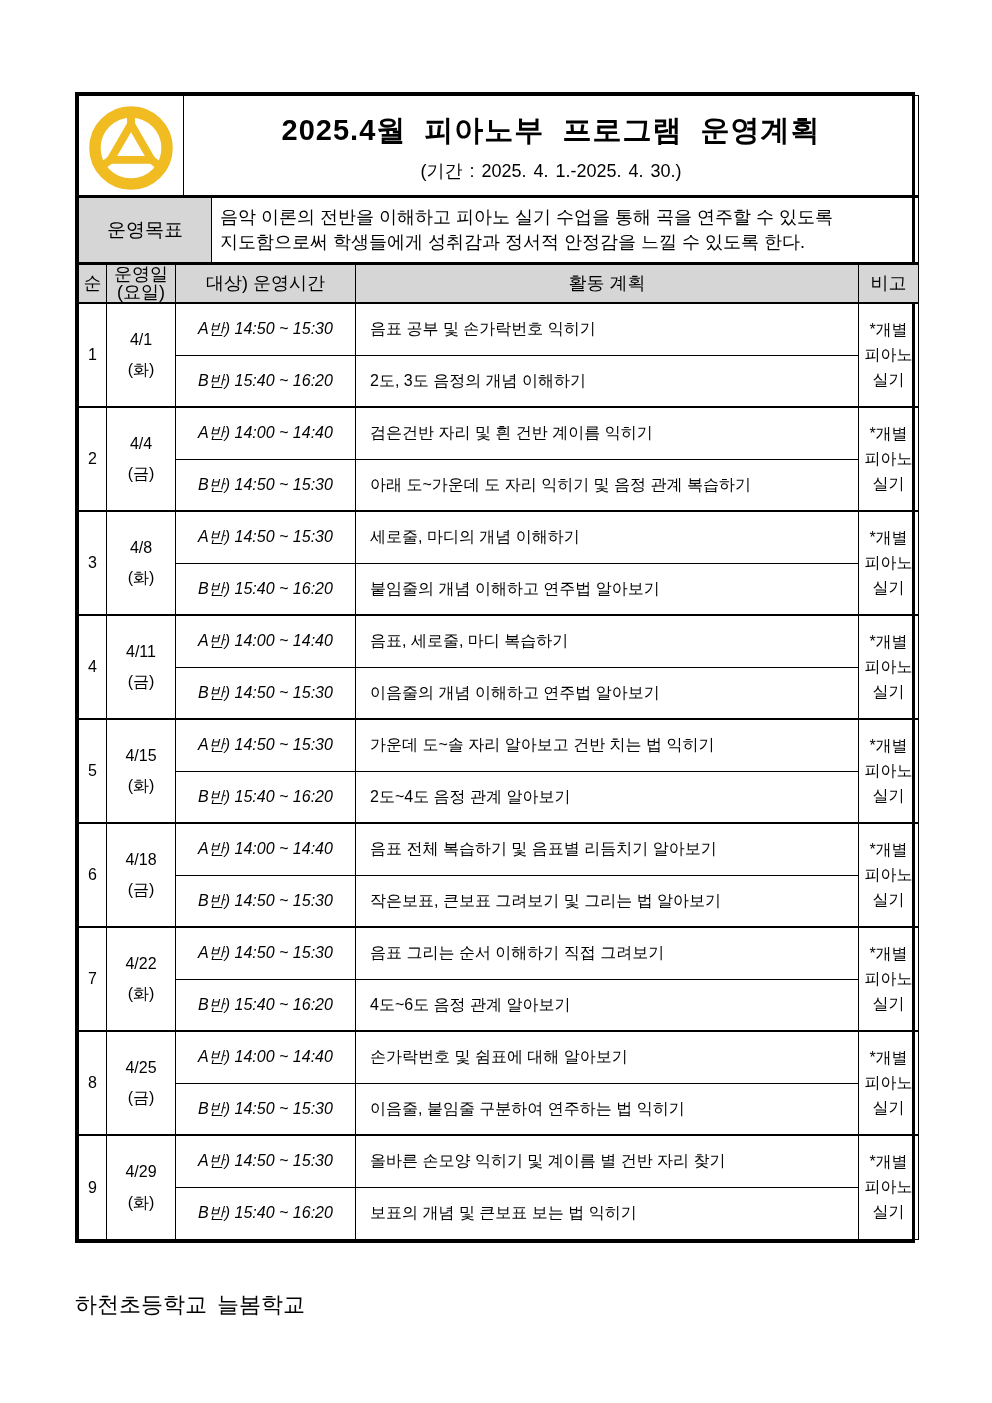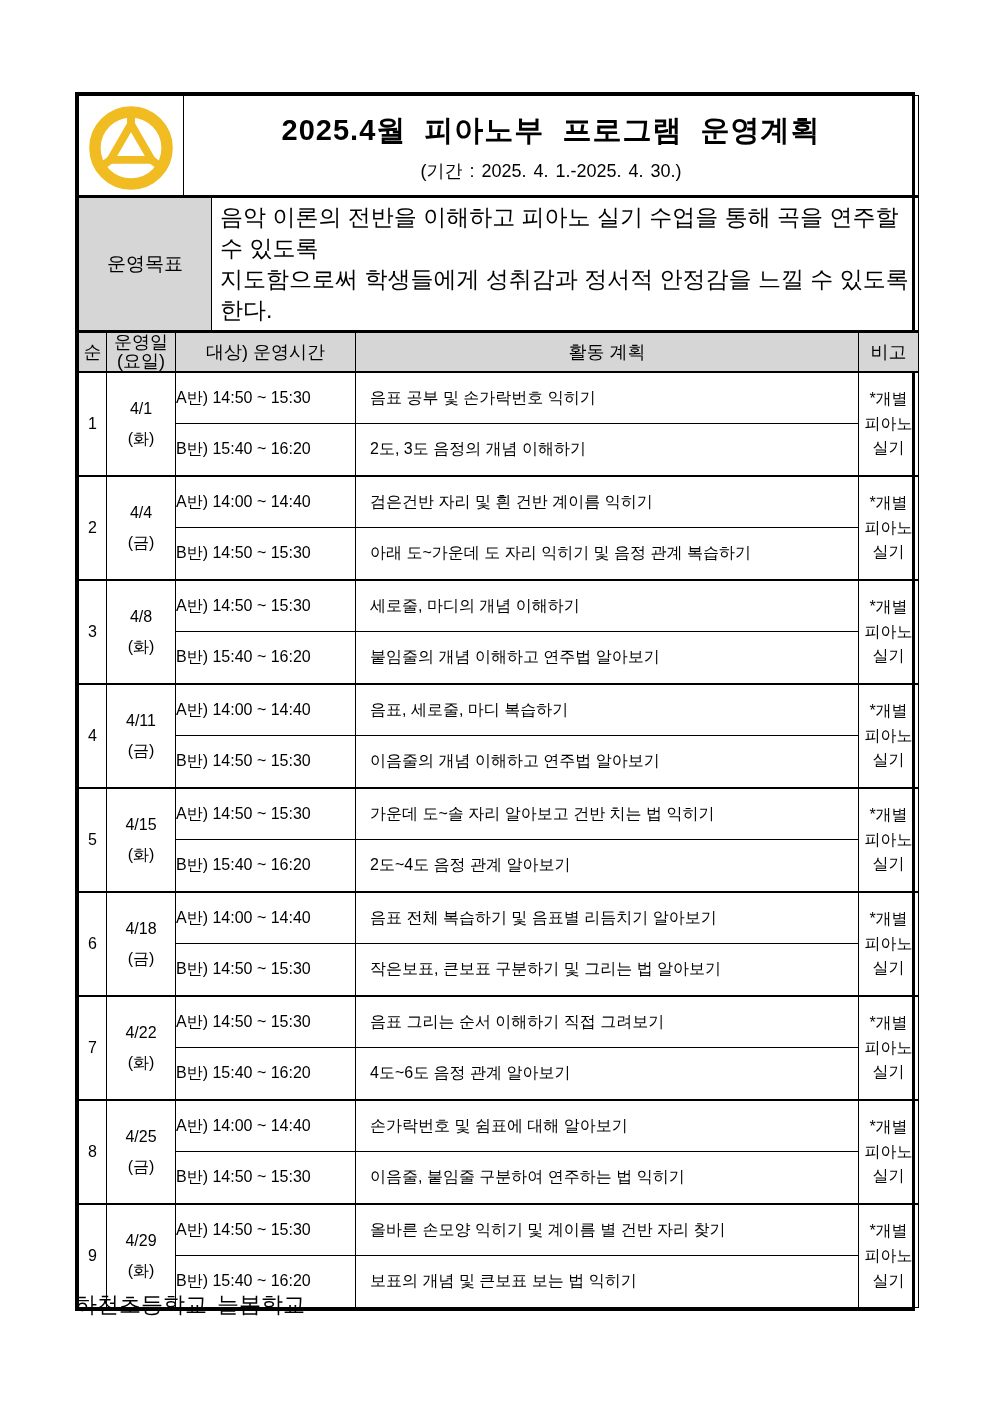--- a/index.html
+++ b/index.html
@@ -35,30 +35,30 @@
   .title-cell{text-align:center;}
   .doc-title{
     font-size:29px;font-weight:bold;letter-spacing:1px;word-spacing:9px;
     line-height:1.15;margin-top:6px;
   }
   .doc-subtitle{font-size:18px;margin-top:12px;word-spacing:2px;}
   .lbl{background:var(--gray);text-align:center;font-size:19px;line-height:1.12;}
   .val{text-align:center;font-size:19px;line-height:1.15;}
   .info-row td{height:50px;}
   .goal-row td{height:65px;}
-  .goal-text{font-size:23px;line-height:1.35;text-align:left;padding:4px 6px 4px 8px;}
+  .goal-text{font-size:18px;line-height:1.35;text-align:left;padding:4px 6px 4px 8px;}
 
   
   .t3 th{background:var(--gray);font-size:18px;height:38px;
          line-height:1.05;border-bottom:2px solid var(--border);}
   .t3 td{font-size:16px;}
   .t3 tr.g > td{border-top:2px solid var(--border);}
   .c-no{text-align:center;font-size:17px;}
   .c-date{text-align:center;font-size:16px;line-height:1.9;}
-  .c-time{text-align:left;font-size:15px;height:52px;}
+  .c-time{text-align:center;font-size:15px;height:52px;font-style:italic;}
   .c-act{text-align:left;padding-left:14px;font-size:16px;height:52px;}
   .c-note{text-align:center;font-size:17px;line-height:1.55;}
 
   .footer{
     position:absolute;
     top:1290px;left:75px;width:850px;
     text-align:left;font-size:22px;word-spacing:4px;
   }
 </style>
 </head>
@@ -208,21 +208,21 @@
       <td class="c-date preline" rowspan="2">4/18
 (금)</td>
       <td class="c-time">A반) 14:00 ~ 14:40</td>
       <td class="c-act">음표 전체 복습하기 및 음표별 리듬치기 알아보기</td>
       <td class="c-note preline" rowspan="2">*개별
 피아노
 실기</td>
     </tr>
     <tr>
       <td class="c-time">B반) 14:50 ~ 15:30</td>
-      <td class="c-act">작은보표, 큰보표 구분하기 및 그리는 법 알아보기</td>
+      <td class="c-act">작은보표, 큰보표 그려보기 및 그리는 법 알아보기</td>
     </tr>
 
     <tr class="g">
       <td class="c-no" rowspan="2">7</td>
       <td class="c-date preline" rowspan="2">4/22
 (화)</td>
       <td class="c-time">A반) 14:50 ~ 15:30</td>
       <td class="c-act">음표 그리는 순서 이해하기 직접 그려보기</td>
       <td class="c-note preline" rowspan="2">*개별
 피아노

